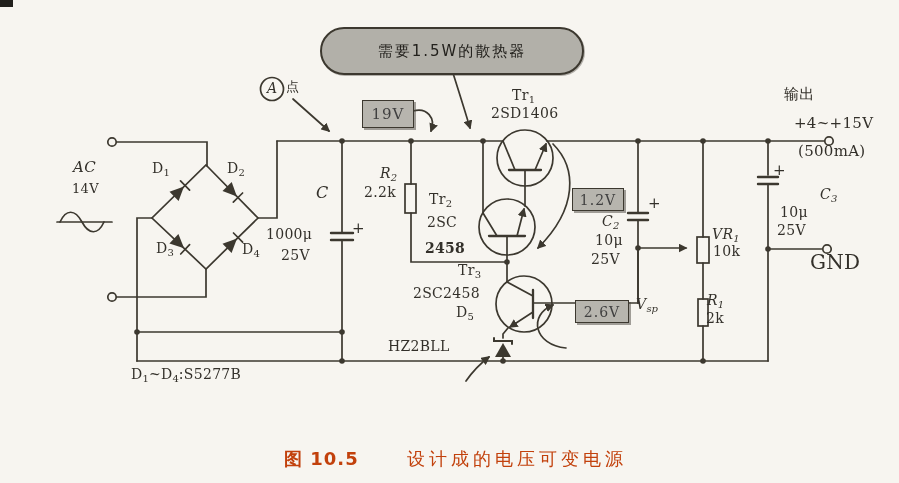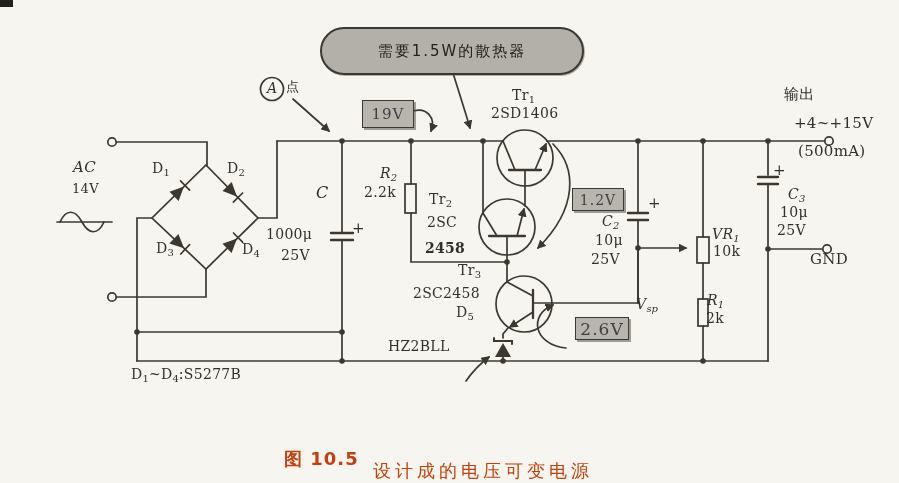--- a/index.html
+++ b/index.html
@@ -176,21 +176,21 @@
         <circle cx="503" cy="361" r="2.8"></circle>
           <circle cx="703" cy="361" r="2.8"></circle>
       </g>
     </g>
   </svg>
 
   <div class="balloon" style="left:320px;top:27px;width:260px;height:44px;">需要1.5W的散热器</div>
 
   <div class="vbox" style="left:362px;top:100px;width:50px;height:26px;">19V</div>
   <div class="vbox" style="left:572px;top:188px;width:50px;height:21px;font-size:14px;">1.2V</div>
-  <div class="vbox" style="left:575px;top:317px;width:52px;height:21px;font-size:17px;">2.6V</div>
+  <div class="vbox" style="left:575px;top:300px;width:52px;height:21px;font-size:14px;">2.6V</div>
 
   <div id="labels">
       <div class="lbl it" style="left: 73px; top: 160px; font-size: 15px;"><span>AC</span></div>
       <div class="lbl" style="left: 72px; top: 182px; font-size: 13px;"><span>14V</span></div>
       <div class="lbl" style="left: 152px; top: 161px;"><span>D</span><span class="sb">1</span></div>
       <div class="lbl" style="left: 227px; top: 161px;"><span>D</span><span class="sb">2</span></div>
       <div class="lbl" style="left: 156px; top: 241px;"><span>D</span><span class="sb">3</span></div>
       <div class="lbl" style="left: 242px; top: 242px;"><span>D</span><span class="sb">4</span></div>
       <div class="lbl it" style="left: 316px; top: 185px; font-size: 16px;"><span>C</span></div>
       <div class="lbl" style="left: 266px; top: 227px;"><span>1000μ</span></div>
@@ -215,22 +215,22 @@
       <div class="lbl" style="left: 456px; top: 305px;"><span>D</span><span class="sb">5</span></div>
       <div class="lbl" style="left: 388px; top: 339px;"><span>HZ2BLL</span></div>
       <div class="lbl it" style="left: 636px; top: 297px;"><span>V</span><span class="sb">sp</span></div>
       <div class="lbl it" style="left: 712px; top: 227px;"><span>VR</span><span class="sb">1</span></div>
       <div class="lbl" style="left: 713px; top: 244px;"><span>10k</span></div>
       <div class="lbl it" style="left: 707px; top: 293px;"><span>R</span><span class="sb">1</span></div>
       <div class="lbl" style="left: 706px; top: 311px;"><span>2k</span></div>
       <div class="lbl cjk" style="left: 784px; top: 87px; font-size: 15px;"><span>输出</span></div>
       <div class="lbl" style="left: 794px; top: 116px; font-size: 15px;"><span>+4~+15V</span></div>
       <div class="lbl" style="left: 798px; top: 144px; font-size: 15px;"><span>(500mA)</span></div>
-      <div class="lbl it" style="left: 788px; top: 187px;"><span>C</span><span class="sb">3</span></div>
+      <div class="lbl it" style="left: 820px; top: 187px;"><span>C</span><span class="sb">3</span></div>
       <div class="lbl" style="left: 780px; top: 205px;"><span>10μ</span></div>
       <div class="lbl" style="left: 777px; top: 223px;"><span>25V</span></div>
       <div class="lbl" style="left: 773px; top: 163px; font-size: 15px;"><span>+</span></div>
-      <div class="lbl" style="left: 810px; top: 252px; font-size: 15px;"><span>GND</span></div>
+      <div class="lbl" style="left: 810px; top: 252px; font-size: 20px;"><span>GND</span></div>
     </div>
 
   <div class="caption b cjk" style="left:284px;">图 10.5</div>
-  <div class="caption cjk" style="left:373px;letter-spacing:4px;margin-top:12px;">设计成的电压可变电源</div>
+  <div class="caption cjk" style="left:407px;letter-spacing:4px;">设计成的电压可变电源</div>
 </div>
 
 </body></html>

